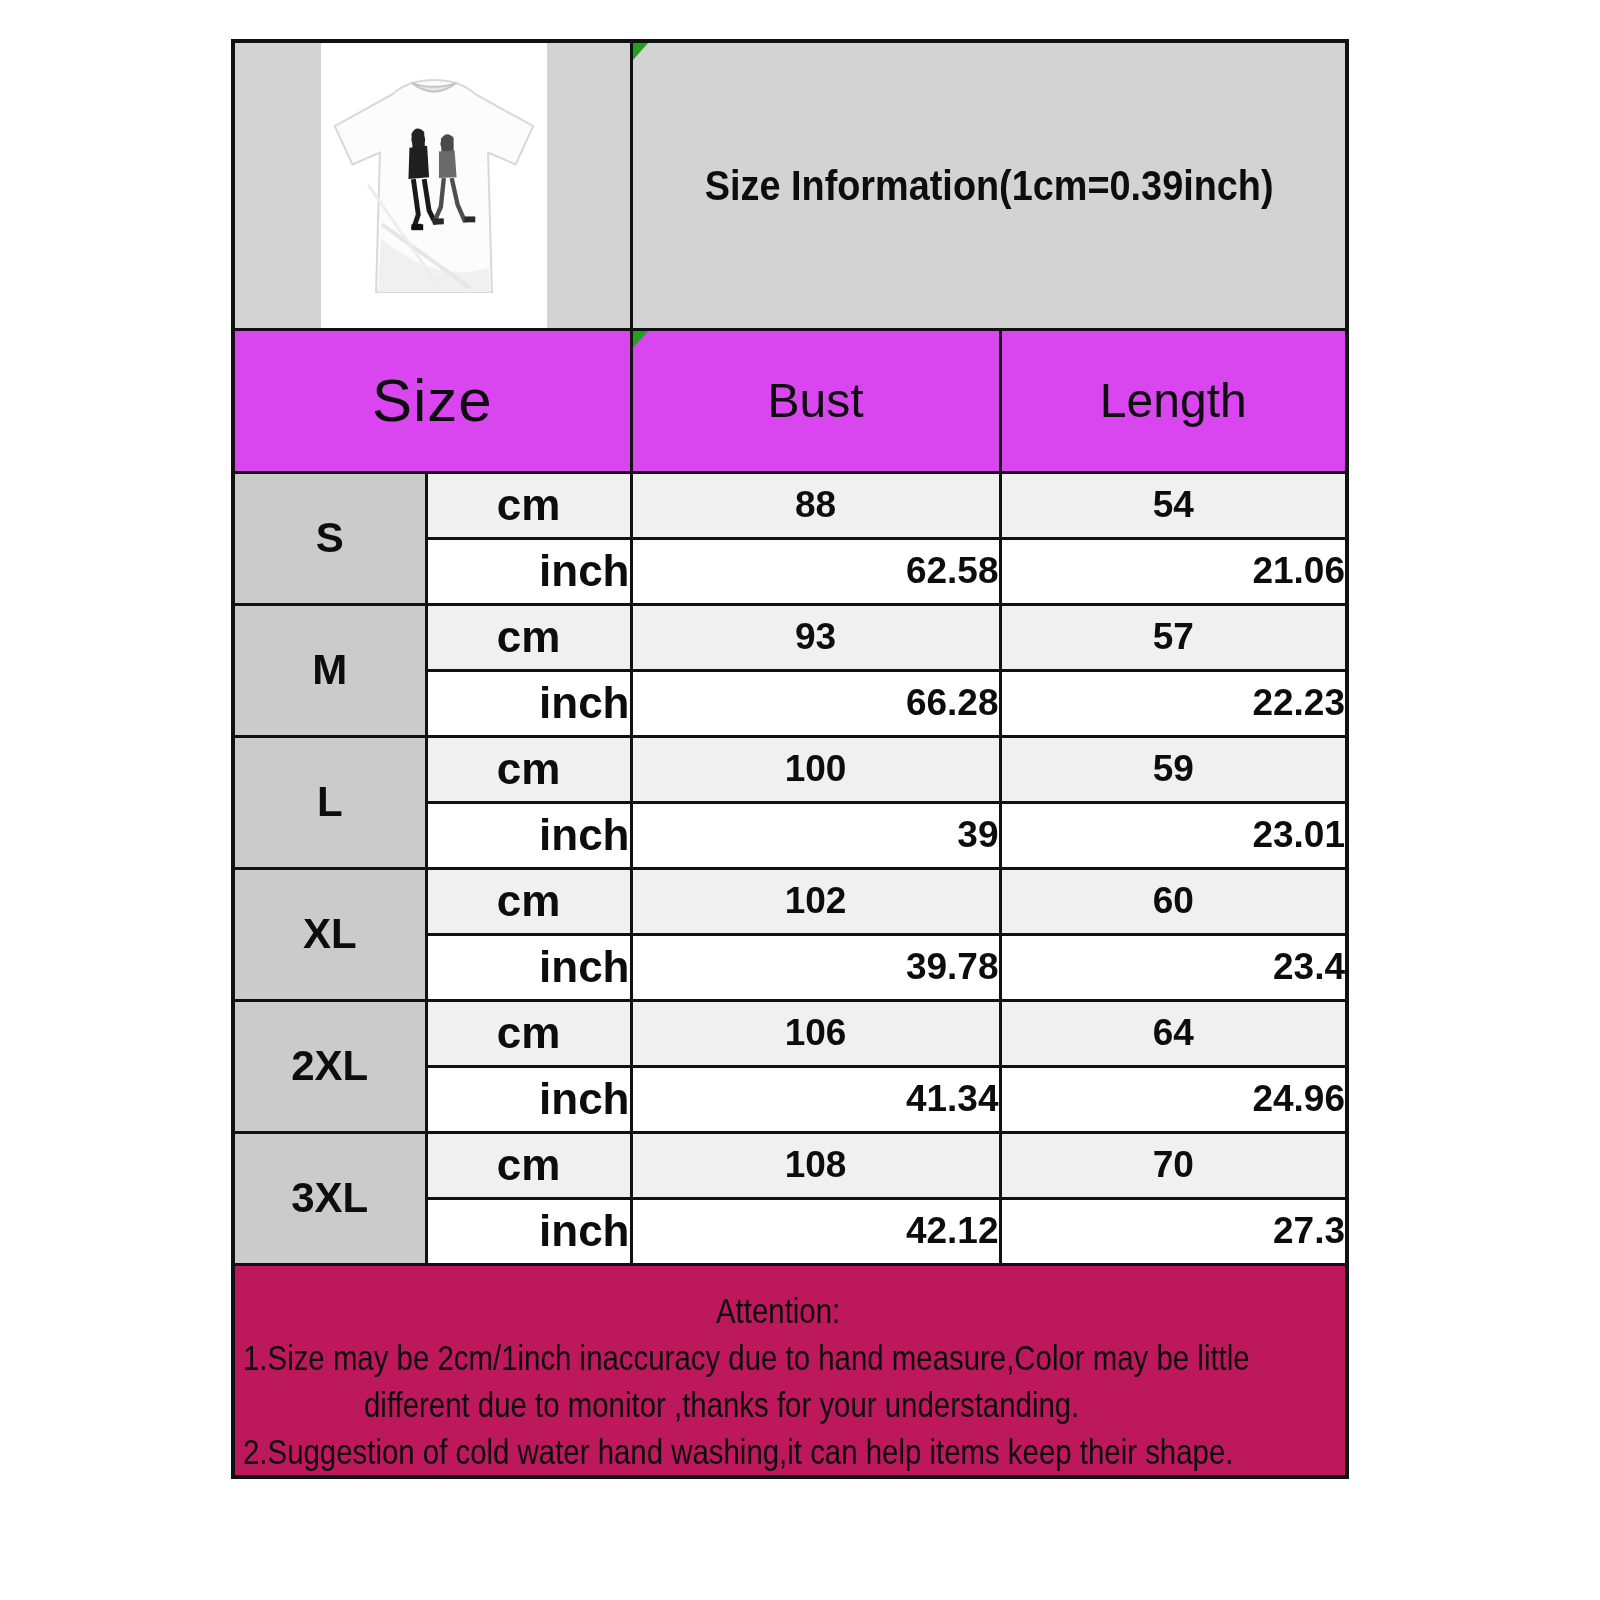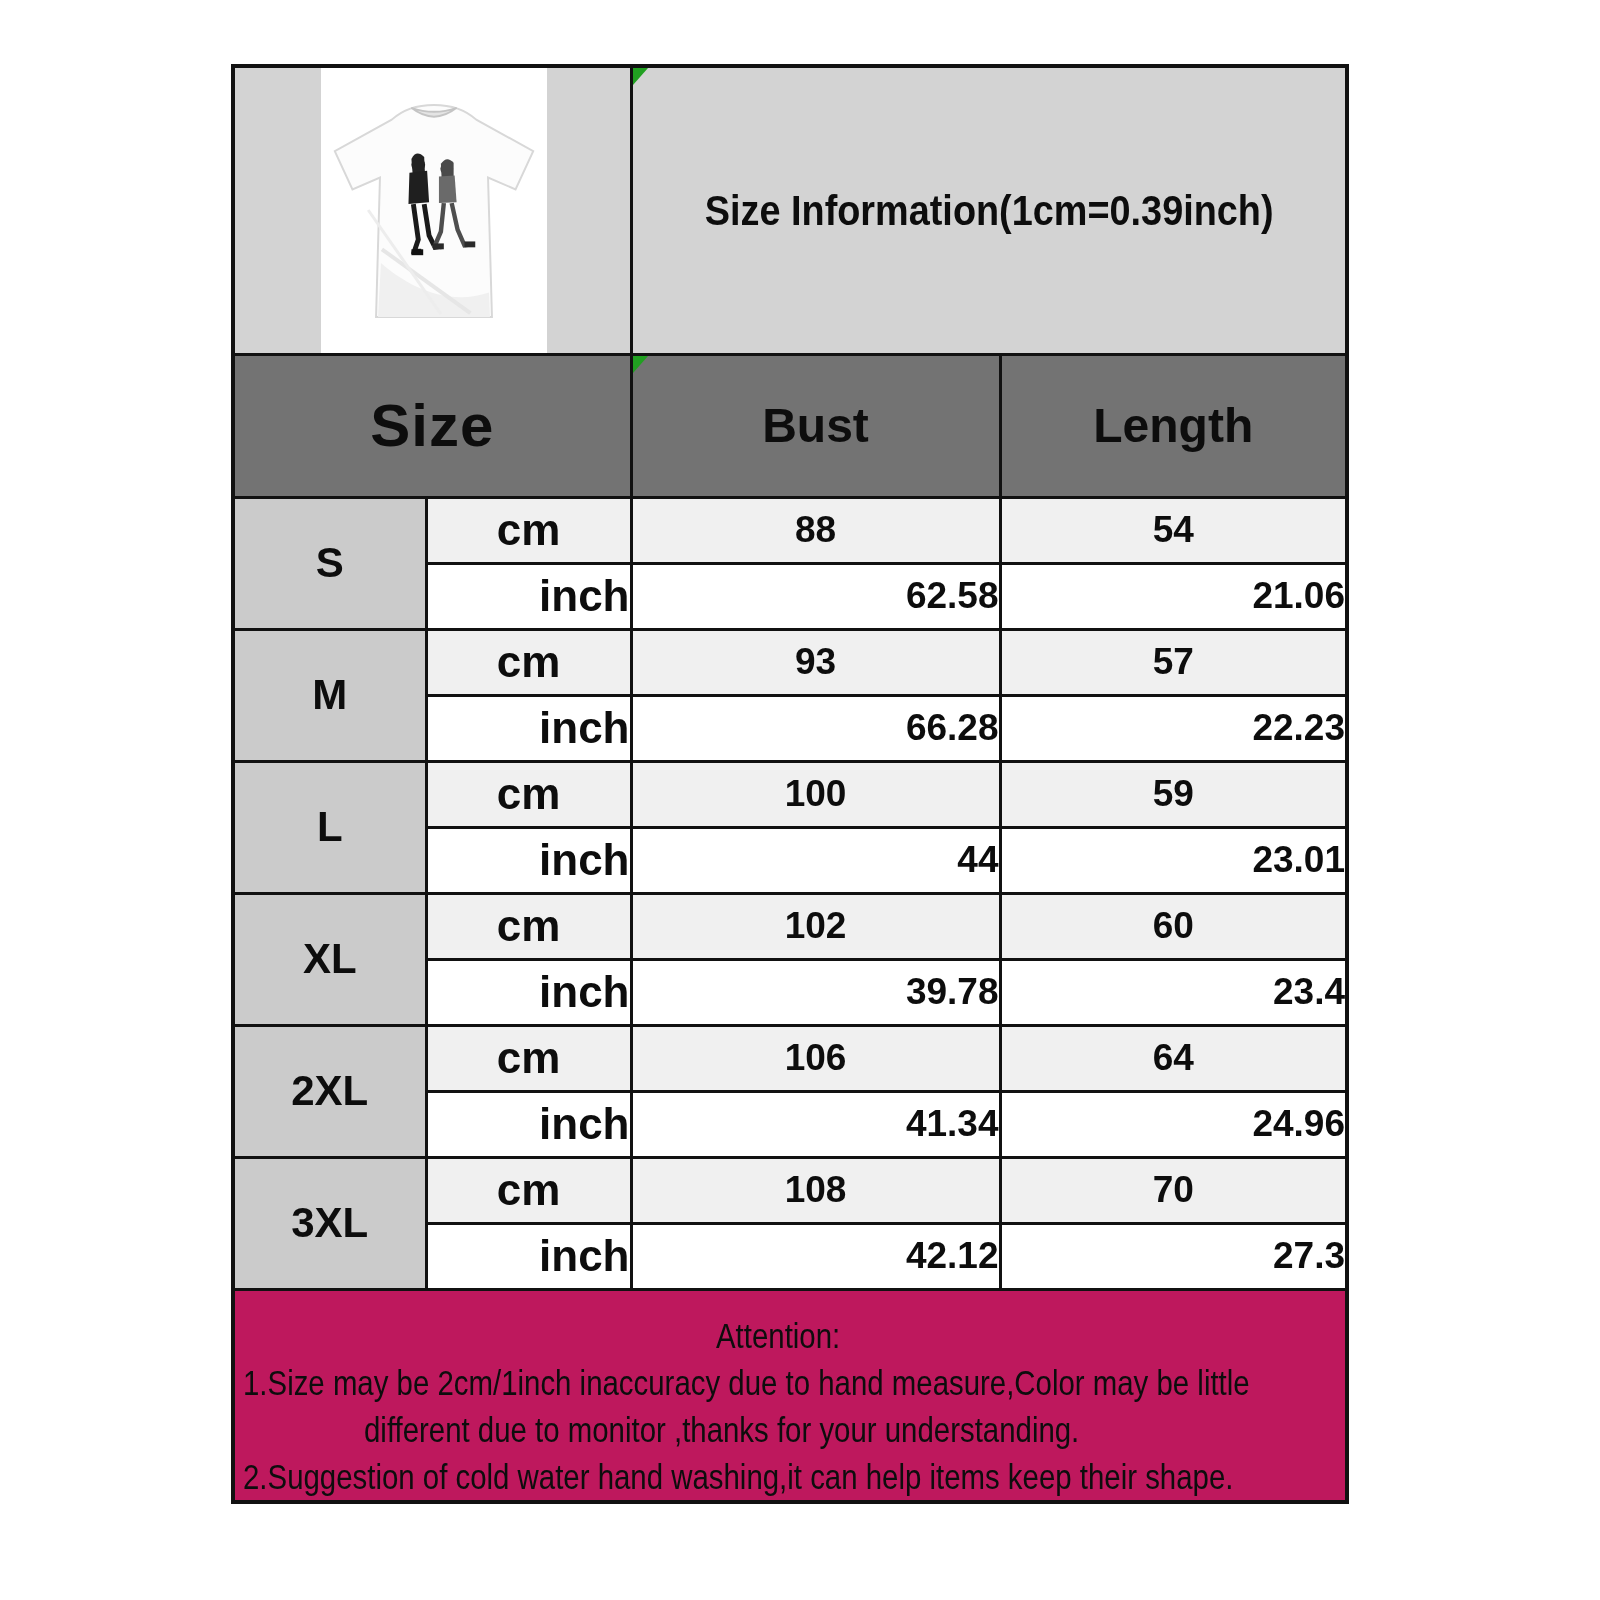--- a/index.html
+++ b/index.html
@@ -7,21 +7,21 @@
   body {
     width:1600px; height:1600px;
     background:#ffffff;
     font-family:"Liberation Sans", sans-serif;
     color:#0d0d0d;
     position:relative;
     overflow:hidden;
   }
 
   .sheet {
-    position:absolute; left:231px; top:64px;
+    position:absolute; left:231px; top:39px;
     width:1114px; height:1160px;
   }
 
   table.size-table {
     width:100%; height:100%;
     border-collapse:collapse;
     table-layout:fixed;
     border:4px solid #111111;
   }
   td, th {
@@ -50,21 +50,21 @@
 
   
   .corner-marker {
     position:absolute; top:0; left:0; width:0; height:0;
     border-top:17px solid #21a021;
     border-right:15px solid transparent;
   }
 
   
   tr.r-head { height:143px; }
-  tr.r-head th { background:#737373; font-weight:bold; }
+  tr.r-head th { background:#d946ef; font-weight:normal; }
   .h-size   { font-size:60px; letter-spacing:1px; }
   .h-bust, .h-length { font-size:48px; }
 
   
   tr.r-sub { height:66px; }
   .c-size {
     background:#cbcbcb;
     font-weight:bold; font-size:42px;
   }
   .c-unit { font-weight:bold; font-size:44px; }
@@ -170,21 +170,21 @@
     </tr>
 
     <tr class="r-sub r-cm">
       <td class="c-size" rowspan="2">L</td>
       <td class="c-unit">cm</td>
       <td class="c-val">100</td>
       <td class="c-val">59</td>
     </tr>
     <tr class="r-sub r-inch">
       <td class="c-unit">inch</td>
-      <td class="c-val">44</td>
+      <td class="c-val">39</td>
       <td class="c-val">23.01</td>
     </tr>
 
     <tr class="r-sub r-cm">
       <td class="c-size" rowspan="2">XL</td>
       <td class="c-unit">cm</td>
       <td class="c-val">102</td>
       <td class="c-val">60</td>
     </tr>
     <tr class="r-sub r-inch">

